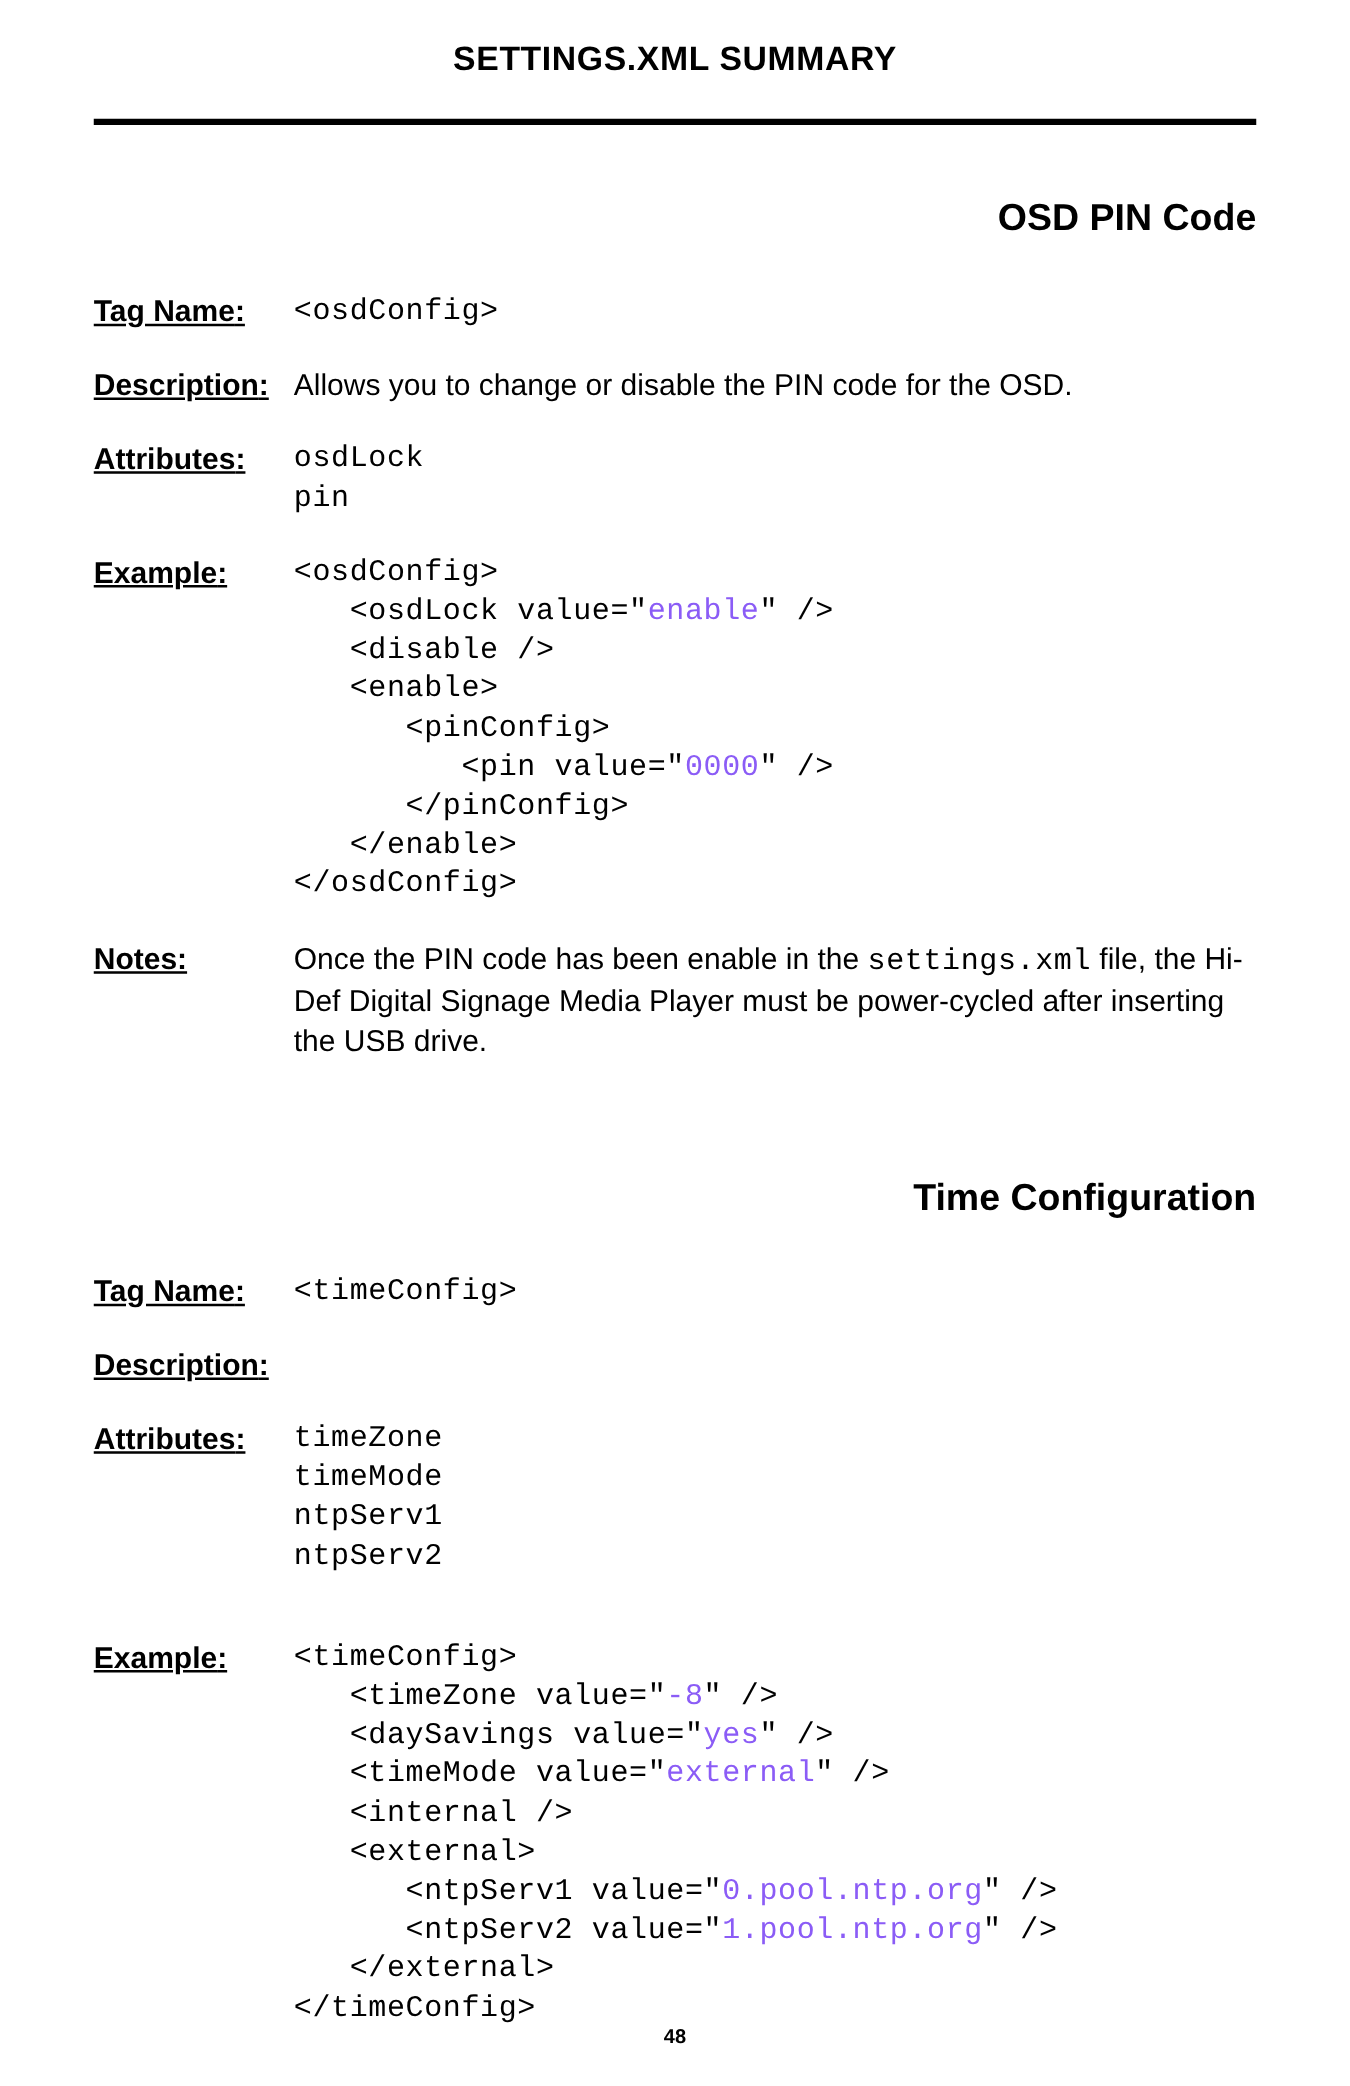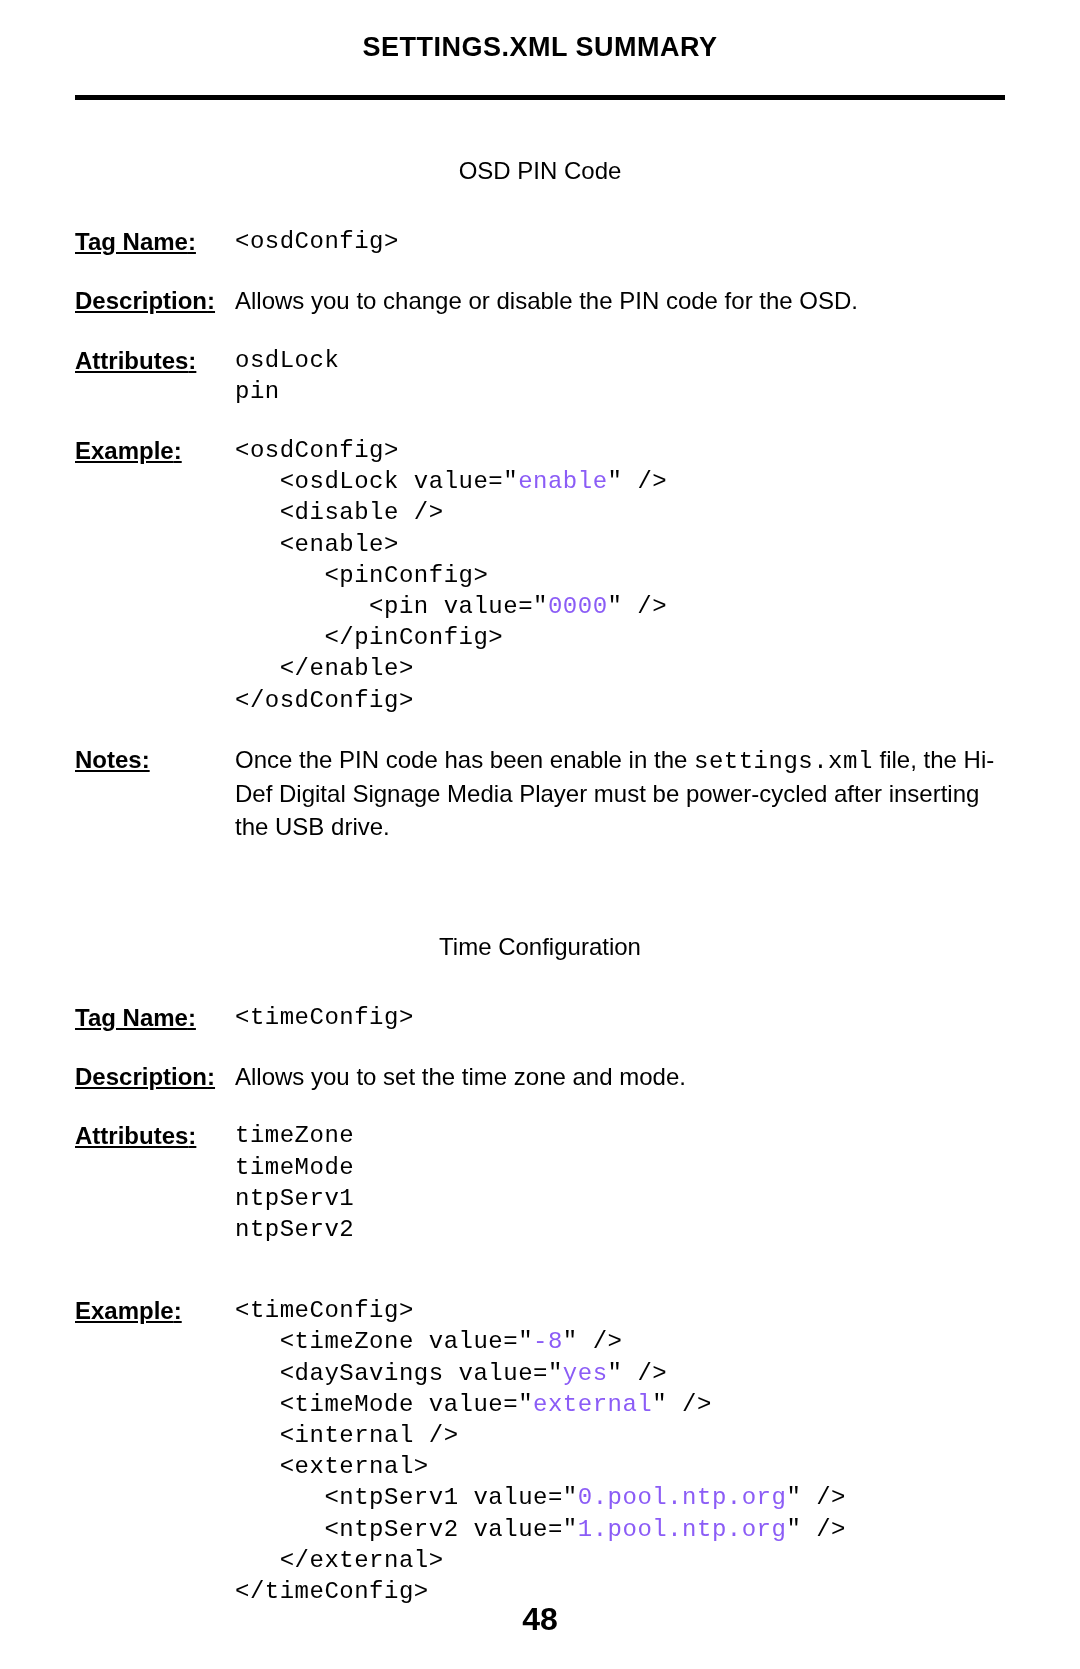--- a/index.html
+++ b/index.html
@@ -16,23 +16,23 @@
   .page-header {
     text-align: center;
     font-weight: bold;
     font-size: 27px;
     letter-spacing: 0.5px;
     padding-bottom: 30px;
     border-bottom: 5px solid #000;
     margin-bottom: 55px;
   }
   .section-title {
-    text-align: center;
-    font-weight: normal;
-    font-size: 24px;
+    text-align: right;
+    font-weight: bold;
+    font-size: 30px;
     margin-bottom: 40px;
   }
   .row {
     display: flex;
     margin-bottom: 28px;
   }
   .label {
     font-weight: bold;
     flex: 0 0 160px;
     min-width: 160px;
@@ -49,21 +49,21 @@
     font-family: "Courier New", Courier, monospace;
     white-space: pre;
     letter-spacing: 0.5px;
   }
   .val-highlight { color: #8b5cf6; }
   .notes-text { line-height: 1.35; }
   .section-gap { height: 60px; }
   .page-number {
     text-align: center;
     font-weight: bold;
-    font-size: 32px;
+    font-size: 16px;
     position: absolute;
     bottom: 28px;
     left: 0; right: 0;
     width: 1080px;
   }
 </style>
 </head>
 <body>
 
 <div class="page-header">SETTINGS.XML SUMMARY</div>
@@ -110,21 +110,20 @@
 
 <div class="section-title">Time Configuration</div>
 
 <div class="row">
   <div class="label"><span>Tag Name</span>:</div>
   <div class="value mono">&lt;timeConfig&gt;</div>
 </div>
 
 <div class="row">
   <div class="label"><span>Description</span>:</div>
-  <div class="value">Allows you to set the time zone and mode.</div>
 </div>
 
 <div class="row" style="margin-bottom:50px;">
   <div class="label"><span>Attributes</span>:</div>
   <div class="value mono">
     <div>timeZone</div>
     <div>timeMode</div>
     <div>ntpServ1</div>
     <div>ntpServ2</div>
   </div>

